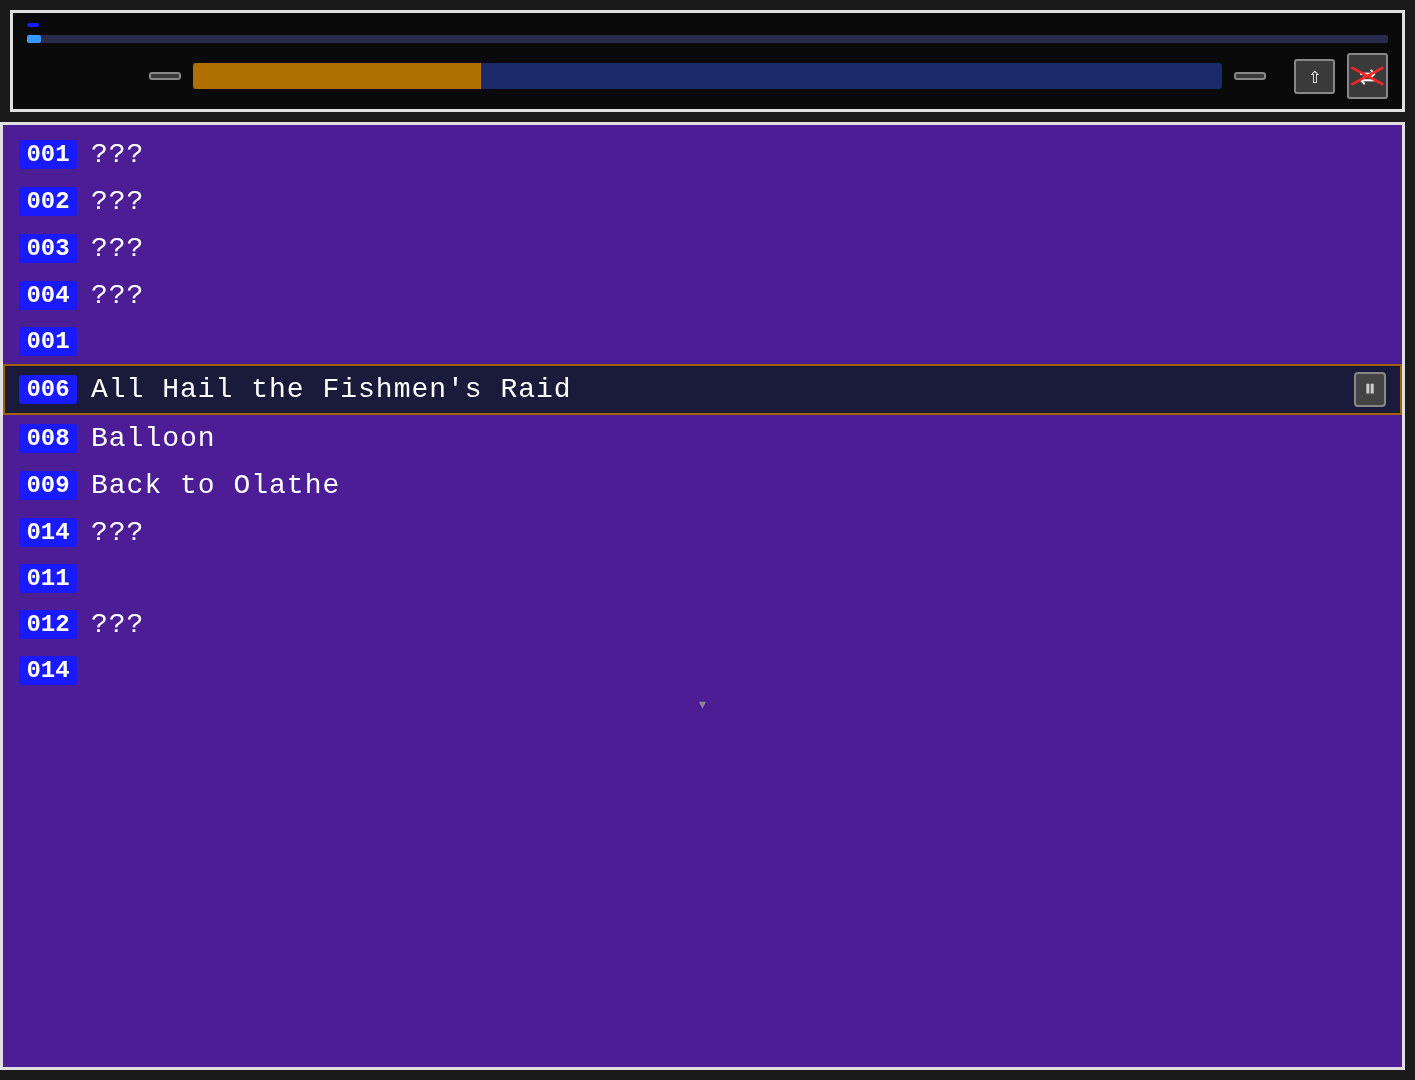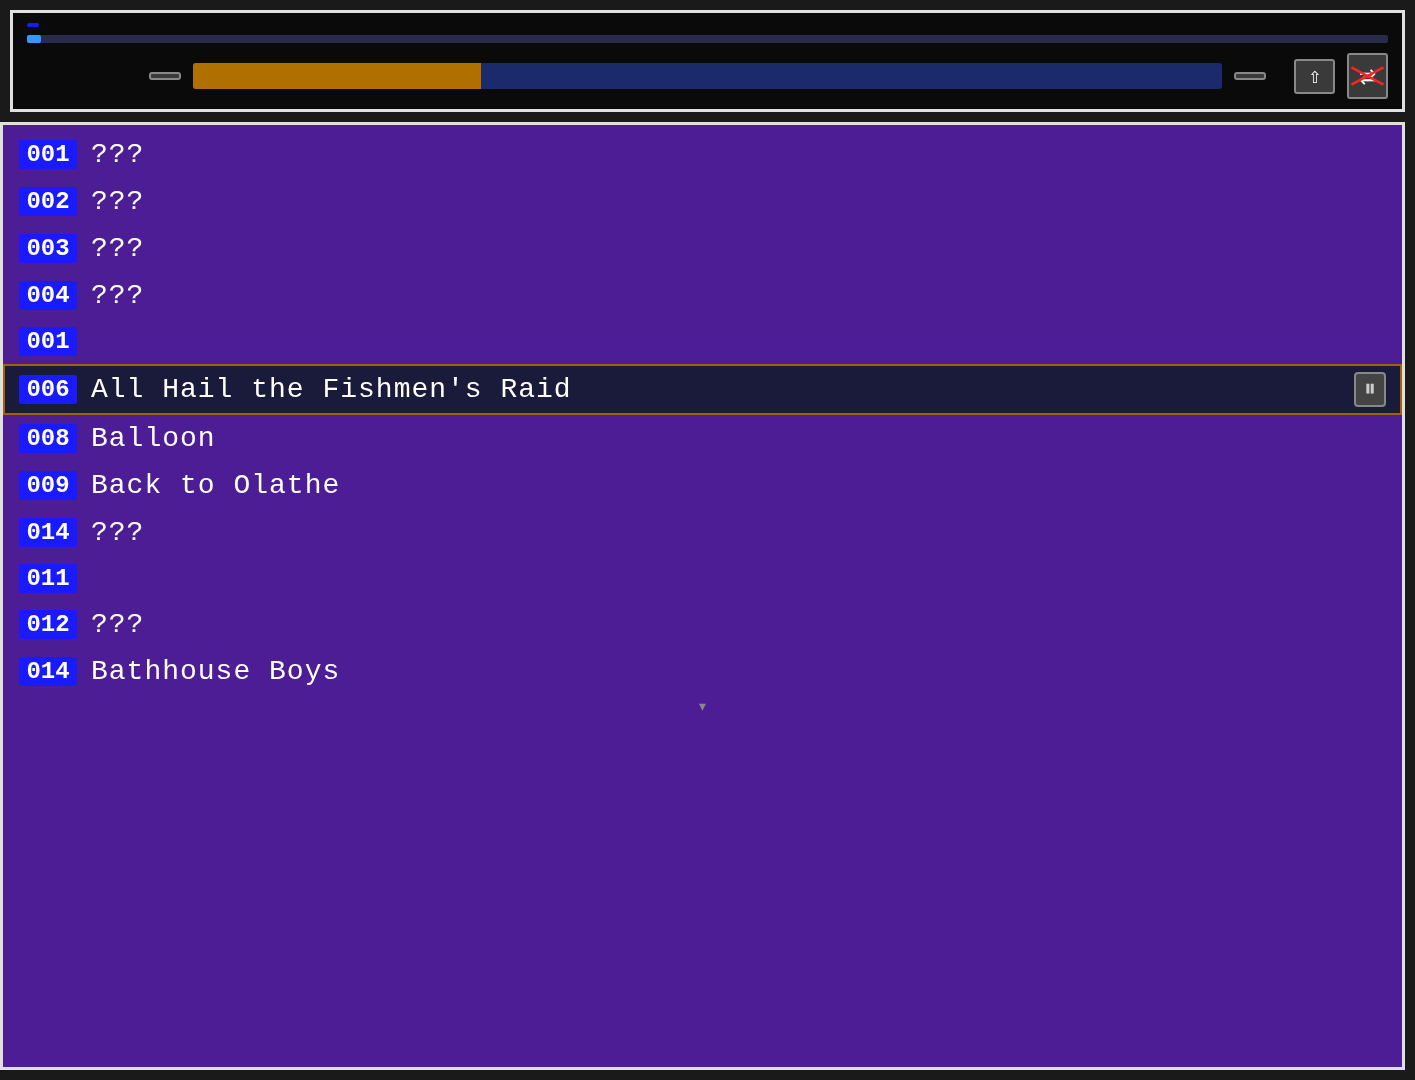--- a/index.html
+++ b/index.html
@@ -319,16 +319,15 @@
     </div>
     <div class="playlist-item">
       <span class="item-badge">011</span>
     </div>
     <div class="playlist-item">
       <span class="item-badge">012</span>
       <span class="item-title">???</span>
     </div>
     <div class="playlist-item">
       <span class="item-badge">014</span>
-      <span class="item-title">Bathhouse Boys</span>
     </div>
     <div id="cursor-hint">▾</div>
   </div>
 
 </body></html>

